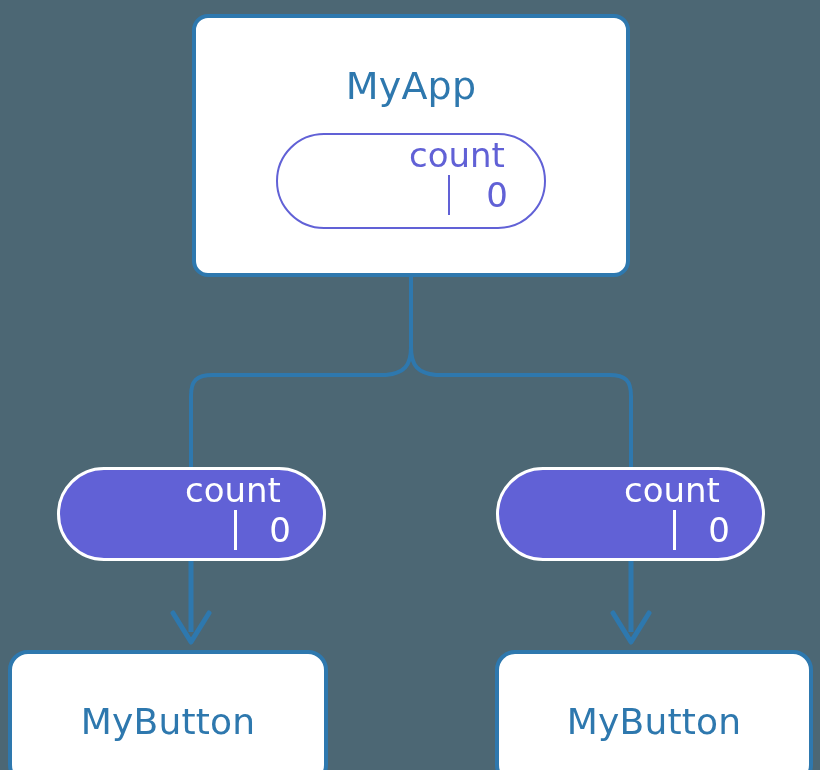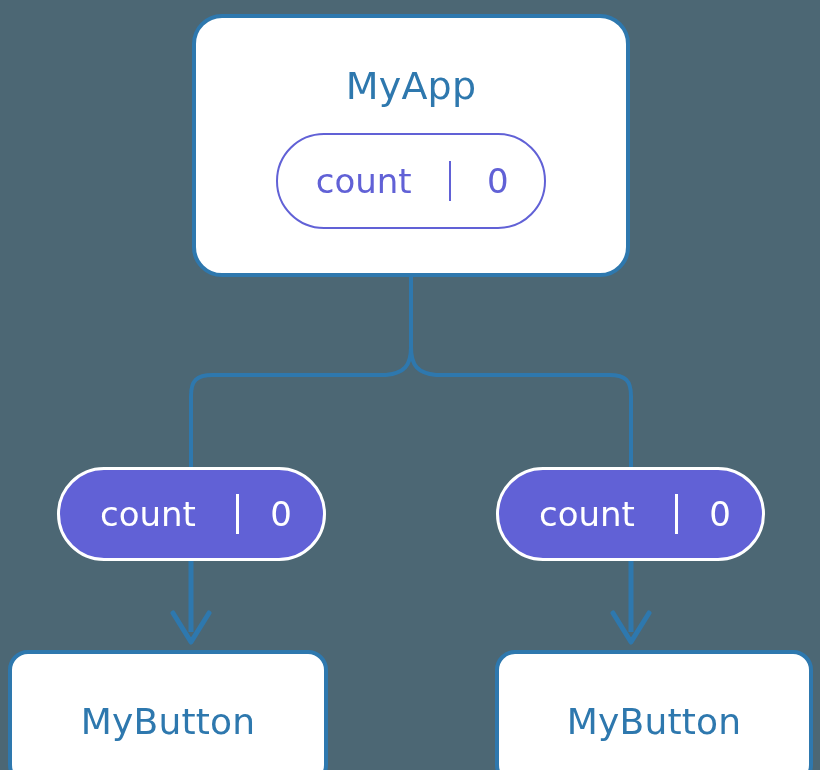--- a/index.html
+++ b/index.html
@@ -24,21 +24,21 @@
     top: 0;
     width: 820px;
     height: 770px;
   }
 
   
   .comp-box {
     position: absolute;
     background: #ffffff;
     border: 4px solid #2e78ae;
-    border-radius: 30px;
+    border-radius: 16px;
     box-sizing: border-box;
     z-index: 3;
   }
   .comp-title {
     color: #2e78ae;
     font-size: 38px;
     font-weight: 400;
     letter-spacing: 0.2px;
     text-align: center;
     white-space: nowrap;
@@ -74,23 +74,24 @@
   .button-box .comp-title {
     font-size: 36px;
     margin-top: 8px;
   }
 
   
   .pill {
     position: absolute;
     box-sizing: border-box;
     display: flex;
-    align-items: center;
+    align-items: flex-end;
     border-radius: 999px;
     z-index: 4;
+    flex-direction: column;
   }
   .pill .pill-key,
   .pill .pill-val {
     display: flex;
     align-items: center;
     justify-content: center;
     font-size: 34px;
     font-weight: 400;
     white-space: nowrap;
     box-sizing: border-box;

